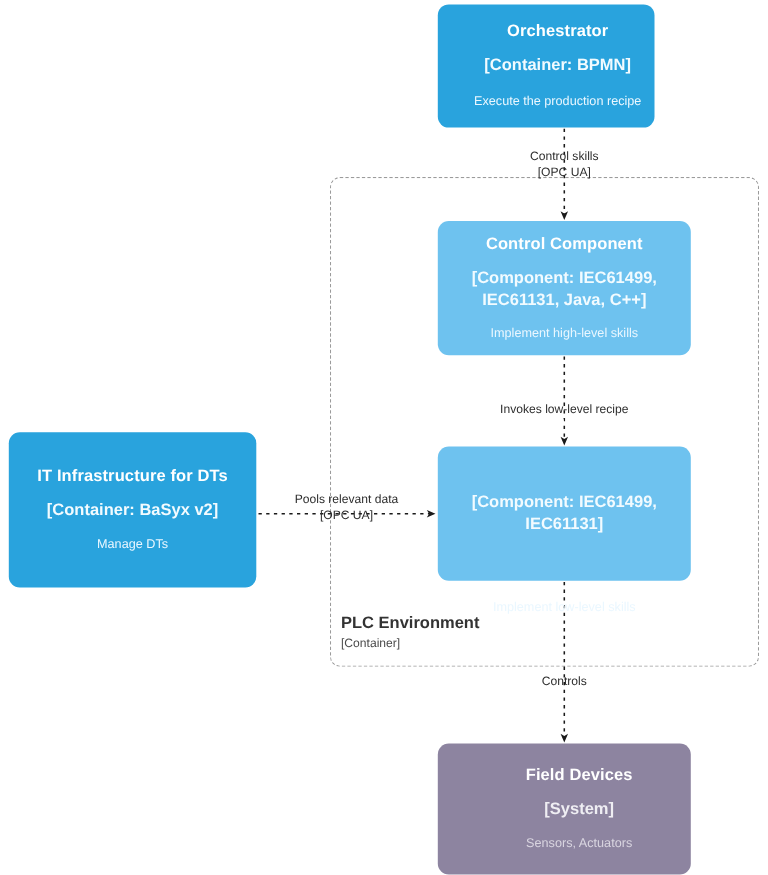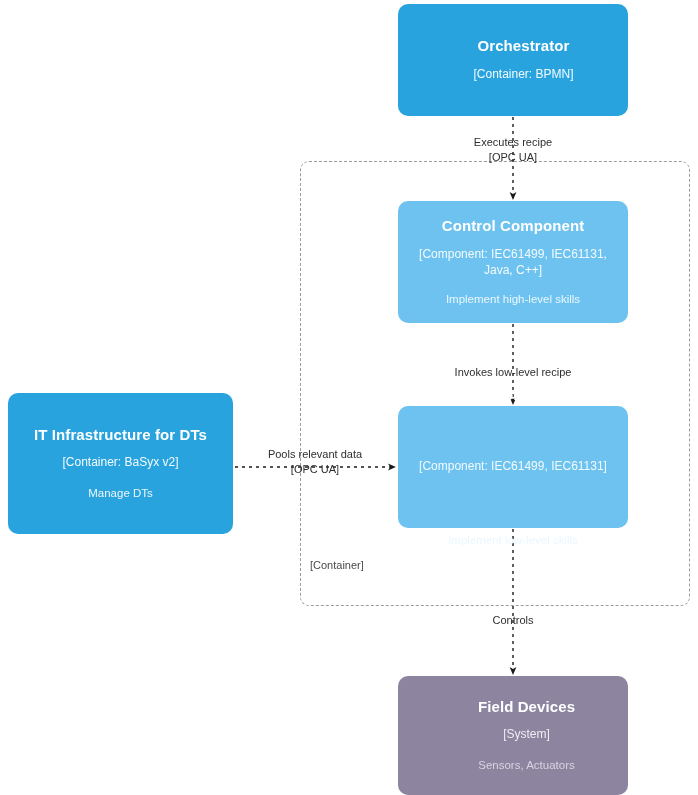--- a/index.html
+++ b/index.html
@@ -36,41 +36,41 @@
     padding: 6px 10px;
     color: #ffffff;
   }
   .node .n-title {
     font-size: 15px;
     font-weight: bold;
     line-height: 1.25;
     letter-spacing: .1px;
   }
   .node .n-tech {
-    font-size: 12px;
-    font-weight: normal;
+    font-size: 15px;
+    font-weight: bold;
     line-height: 1.32;
     margin-top: 11px;
     color: #f2fbff;
   }
   .node .n-desc {
     font-size: 11.5px;
     line-height: 1.3;
     margin-top: 15px;
     color: #eaf7ff;
   }
 
   .node.dark-blue  { background: #29a3dd; }
   .node.light-blue { background: #6ec2ef; }
   .node.purple     { background: #8d84a0; }
   .node.purple .n-tech { color: #efeef3; }
   .node.purple .n-desc { color: #d9d5e0; }
 
   
-  #node-orchestrator      { left: 398px; top: 4px;   width: 230px; height: 112px; padding-left: 31px; }
+  #node-orchestrator      { left: 398px; top: 4px;   width: 197px; height: 112px; padding-left: 31px; }
   #node-control-component { left: 398px; top: 201px; width: 230px; height: 122px; }
   #node-control-logic     { left: 398px; top: 406px; width: 230px; height: 122px; gap: 43px; }
   #node-it-infrastructure { left: 8px;   top: 393px; width: 225px; height: 141px; text-align: right; }
   #node-field-devices     { left: 398px; top: 676px; width: 230px; height: 119px; padding-left: 37px; }
 
   #node-control-component .n-desc { margin-top: 13px; }
 
   
   #plc-environment {
     position: absolute;
@@ -148,20 +148,21 @@
     <line x1="513" y1="324" x2="513" y2="401" stroke="#1a1a1a" stroke-width="1.4" stroke-dasharray="3,4" marker-end="url(#arrow)"></line>
 
     <line x1="235" y1="467" x2="392" y2="467" stroke="#1a1a1a" stroke-width="1.4" stroke-dasharray="3,4" marker-end="url(#arrow)"></line>
 
     <line x1="513" y1="529" x2="513" y2="671" stroke="#1a1a1a" stroke-width="1.4" stroke-dasharray="3,4" marker-end="url(#arrow)"></line>
   </svg>
 
   <div class="node dark-blue" id="node-orchestrator">
     <div class="n-title">Orchestrator</div>
     <div class="n-tech">[Container: BPMN]</div>
+    <div class="n-desc">Execute the production recipe</div>
   </div>
 
   <div class="node light-blue" id="node-control-component">
     <div class="n-title">Control Component</div>
     <div class="n-tech">[Component: IEC61499, IEC61131, Java, C++]</div>
     <div class="n-desc">Implement high-level skills</div>
   </div>
 
   <div class="node light-blue" id="node-control-logic">
     <div class="n-title">Control Logic</div>
@@ -175,25 +176,26 @@
     <div class="n-desc">Manage DTs</div>
   </div>
 
   <div class="node purple" id="node-field-devices">
     <div class="n-title">Field Devices</div>
     <div class="n-tech">[System]</div>
     <div class="n-desc">Sensors, Actuators</div>
   </div>
 
   <div id="plc-env-label">
+    <div class="e-title">PLC Environment</div>
     <div class="e-tech">[Container]</div>
   </div>
 
   <div class="edge-label" id="label-executes">
-    <span class="l1">Executes recipe</span>
+    <span class="l1">Control skills</span>
     <span class="l2">[OPC UA]</span>
   </div>
 
   <div class="edge-label" id="label-invokes">
     <span class="l1">Invokes low-level recipe</span>
   </div>
 
   <div class="edge-label" id="label-pools">
     <span class="l1">Pools relevant data</span>
     <span class="l2">[OPC UA]</span>

